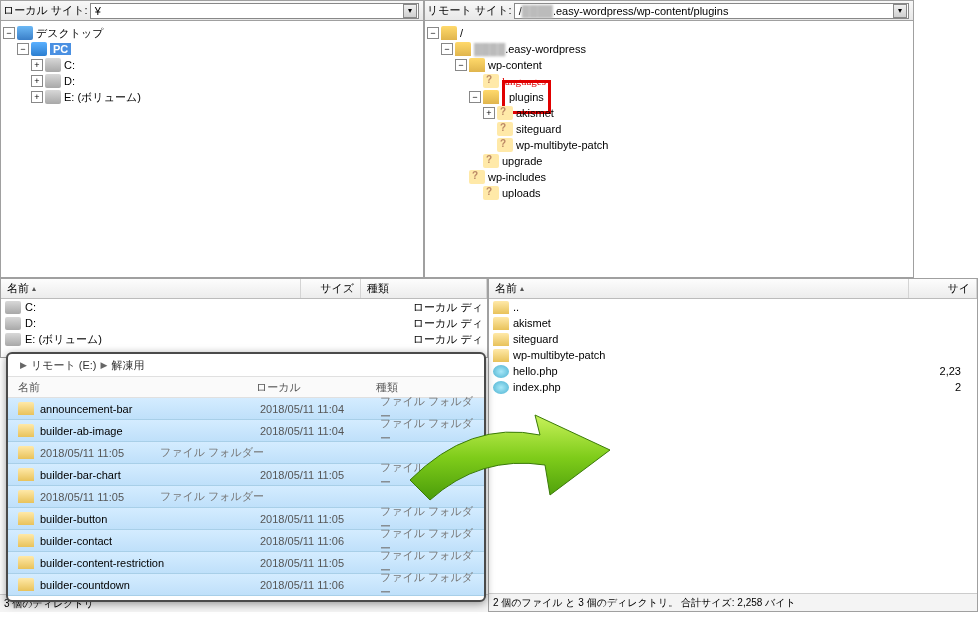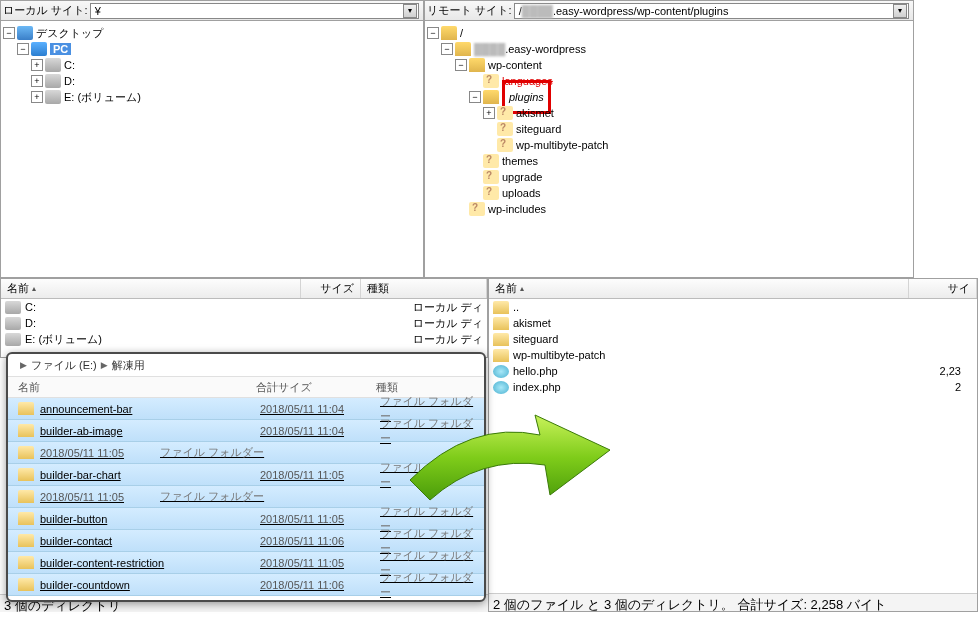--- a/index.html
+++ b/index.html
@@ -18,38 +18,38 @@
 .ico.desktop { background: linear-gradient(#6bb8f5,#3a7fc8); border-radius: 2px; }
 .ico.folder { background: linear-gradient(#ffe9a8,#e8c25a); border-radius: 2px 2px 0 0; position: relative; }
 .ico.folder.open { background: linear-gradient(#ffd96b,#e0b54d); }
 .ico.pc { background: linear-gradient(#5ab0ff,#2b7ed0); border-radius: 2px; }
 .ico.drive { background: linear-gradient(#d8d8d8,#a8a8a8); border-radius: 2px; }
 .ico.q { background: #ffe9a8; border-radius: 2px; position: relative; }
 .ico.q::after { content: "?"; position: absolute; left: 3px; top: 0; font-size: 10px; font-weight: bold; color: #b86; }
 .ico.php { background: radial-gradient(#a8e8f8,#4ab0d0); border-radius: 50%; }
 .tree-node .txt { cursor: default; }
 .tree-node .txt.selected-pc { background: #4a90e2; color: #fff; padding: 0 3px; font-weight: bold; }
-.red-highlight { border: 3px solid #e00000; padding: 8px 4px; font-style: italic; }
+.red-highlight { border: 3px solid #e00000; padding: 8px 4px; }
 .blur { color: #bbb; filter: blur(1px); }
 .list-header { display: flex; background: linear-gradient(#fdfdfd,#ececec); border-bottom: 1px solid #bbb; height: 20px; align-items: center; }
 .list-header .col { padding: 0 6px; border-right: 1px solid #d4d4d4; height: 100%; display: flex; align-items: center; }
 .list-header .sort { font-size: 8px; margin-left: 3px; color: #555; }
 .list-body { overflow: auto; }
 .list-row { display: flex; align-items: center; height: 16px; padding-left: 4px; }
 .list-row .ico { width: 16px; height: 13px; margin-right: 4px; }
 .file-size { margin-left: auto; padding-right: 16px; }
-.status-bar { height: 18px; padding: 2px 4px; font-size: 13px; background: #f4f4f4; border-top: 1px solid #ccc; }
+.status-bar { height: 18px; padding: 2px 4px; font-size: 10px; background: #f4f4f4; border-top: 1px solid #ccc; }
 
 
 .popup-panel { position: absolute; left: 6px; top: 352px; width: 480px; height: 250px; background: #fff; border: 2px solid #4a4a4a; border-radius: 6px; box-shadow: 0 2px 8px rgba(0,0,0,0.4); overflow: hidden; z-index: 5; }
 .popup-panel .breadcrumb { height: 22px; display: flex; align-items: center; padding: 0 8px; font-size: 11px; color: #333; }
 .popup-panel .breadcrumb .sep { margin: 0 4px; font-size: 9px; color: #666; }
 .popup-header { display: flex; border-top: 1px solid #e0e0e0; border-bottom: 1px solid #e0e0e0; height: 22px; align-items: center; background: #fafafa; }
 .popup-header .col { padding: 0 10px; color: #555; }
-.popup-row { display: flex; align-items: center; height: 22px; background: linear-gradient(#d4ecff,#bfe0fa); border-bottom: 1px solid #a8cfe8; padding-left: 10px; text-decoration: underline; }
+.popup-row { display: flex; align-items: center; height: 22px; background: linear-gradient(#d4ecff,#bfe0fa); border-bottom: 1px solid #a8cfe8; padding-left: 10px; }
 .popup-row .ico { width: 16px; height: 13px; margin-right: 6px; }
 .popup-row .name { flex: 0 0 220px; }
 .popup-row .date { flex: 0 0 120px; color: #555; }
 .popup-row .type { flex: 1; color: #777; }
 
 
 .arrow-wrap { position: absolute; left: 400px; top: 410px; width: 220px; height: 100px; z-index: 6; }
 .arrow-wrap svg { width: 100%; height: 100%; }
 
 
@@ -132,21 +132,21 @@
       <div class="tree-node">
         <span class="indent i2"></span>
         <span class="toggle">−</span>
         <span class="ico folder open"></span>
         <span class="txt">wp-content</span>
       </div>
       <div class="tree-node">
         <span class="indent i3"></span>
         <span class="toggle blank"></span>
         <span class="ico q"></span>
-        <span class="txt" style="text-decoration:line-through;color:#e00000;">languages</span>
+        <span class="txt" style="text-decoration:line-through;color:#e00000;font-family:Liberation Serif, serif;">languages</span>
       </div>
       <div class="tree-node">
         <span class="indent i3"></span>
         <span class="toggle">−</span>
         <span class="ico folder open"></span>
         <span class="txt red-highlight">plugins</span>
       </div>
       <div class="tree-node">
         <span class="indent i4"></span>
         <span class="toggle">+</span>
@@ -162,39 +162,33 @@
       <div class="tree-node">
         <span class="indent i4"></span>
         <span class="toggle blank"></span>
         <span class="ico q"></span>
         <span class="txt">wp-multibyte-patch</span>
       </div>
       <div class="tree-node">
         <span class="indent i3"></span>
         <span class="toggle blank"></span>
         <span class="ico q"></span>
-        <span class="txt">themes</span>
+        <span class="txt">upgrade</span>
+      </div>
+      <div class="tree-node">
+        <span class="indent i2"></span>
+        <span class="toggle blank"></span>
+        <span class="ico q"></span>
+        <span class="txt">wp-includes</span>
       </div>
       <div class="tree-node">
         <span class="indent i3"></span>
         <span class="toggle blank"></span>
         <span class="ico q"></span>
-        <span class="txt">upgrade</span>
-      </div>
-      <div class="tree-node">
-        <span class="indent i3"></span>
-        <span class="toggle blank"></span>
-        <span class="ico q"></span>
         <span class="txt">uploads</span>
-      </div>
-      <div class="tree-node">
-        <span class="indent i2"></span>
-        <span class="toggle blank"></span>
-        <span class="ico q"></span>
-        <span class="txt">wp-includes</span>
       </div>
     </div>
   </div>
 </div>
 
 <div class="panel-row">
 
   <div id="mid-left" class="panel">
     <div class="list-header">
       <div class="col" style="flex:0 0 300px">
@@ -267,27 +261,27 @@
     </div>
     <div class="status-bar">2 個のファイル と 3 個のディレクトリ。 合計サイズ: 2,258 バイト</div>
   </div>
 </div>
 
 <div style="position:absolute;left:0;top:594px;width:488px" class="status-bar">3 個のディレクトリ</div>
 
 <div class="popup-panel">
   <div class="breadcrumb">
     <span class="sep">▶</span>
-    <span>ファイル (E:)</span>
+    <span>リモート (E:)</span>
     <span class="sep">▶</span>
     <span>解凍用</span>
   </div>
   <div class="popup-header">
     <div class="col" style="flex:0 0 238px">名前</div>
-    <div class="col" style="flex:0 0 120px">合計サイズ</div>
+    <div class="col" style="flex:0 0 120px">ローカル</div>
     <div class="col" style="flex:1">種類</div>
   </div>
   <div id="popup-rows">
       <div class="popup-row">
         <span class="ico folder"></span>
         <span class="name">announcement-bar</span>
         <span class="date">2018/05/11 11:04</span>
         <span class="type">ファイル フォルダー</span>
       </div>
       <div class="popup-row">

